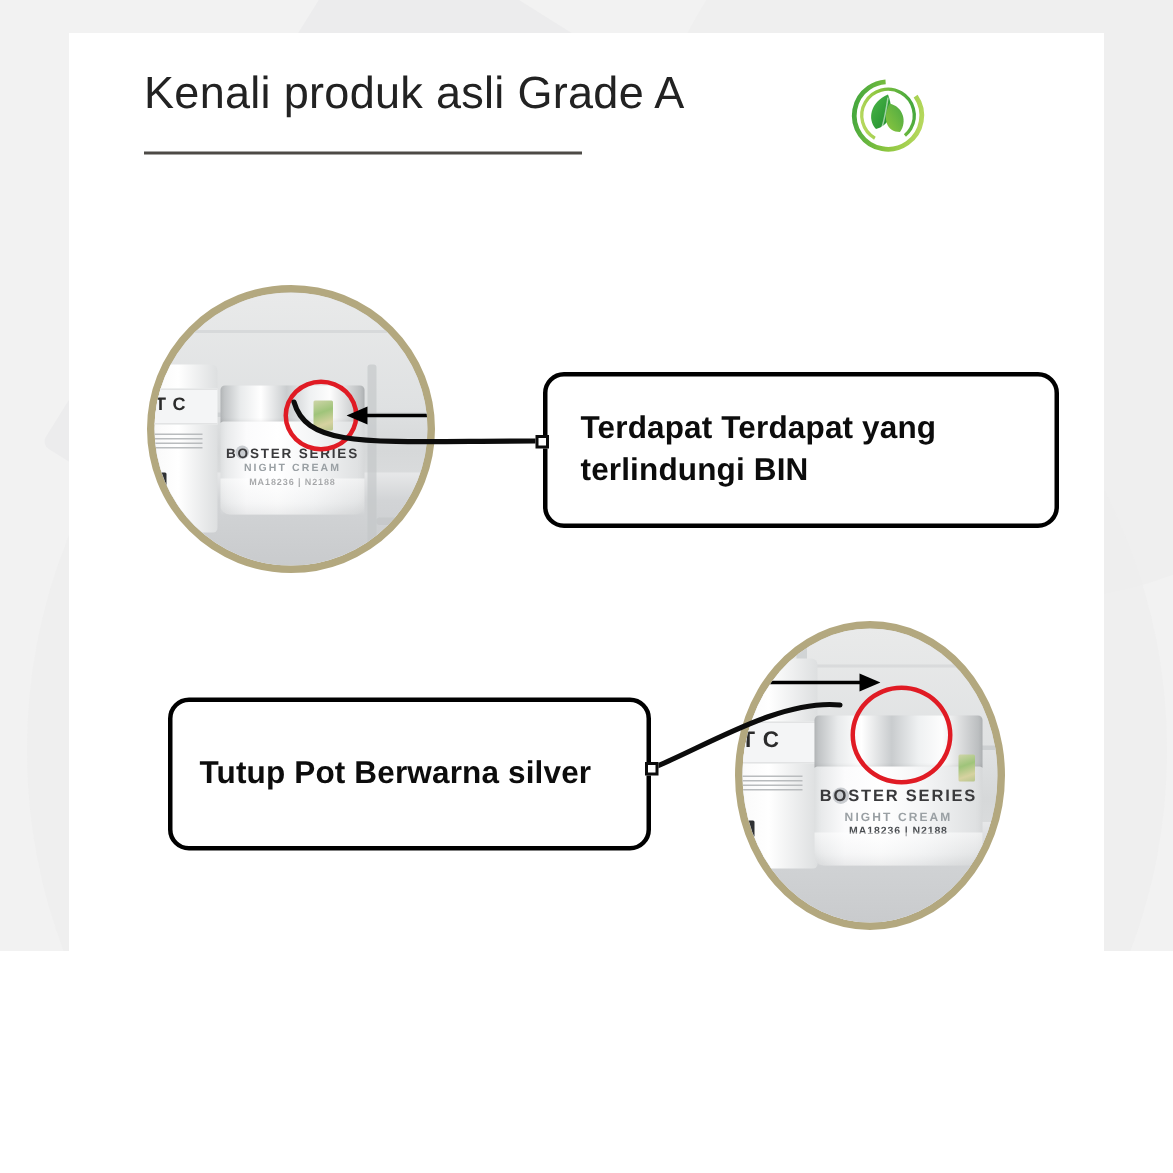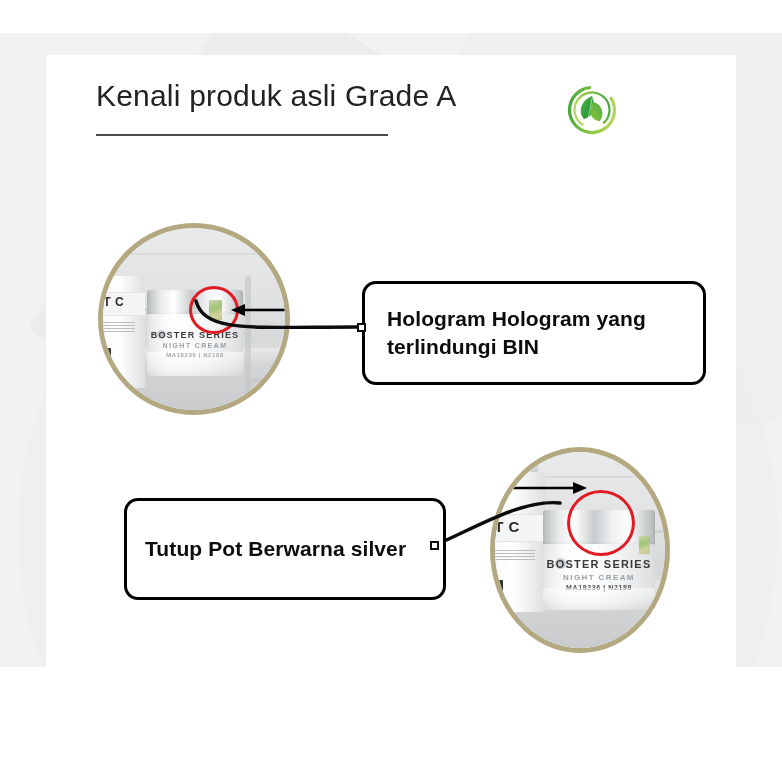--- a/index.html
+++ b/index.html
@@ -7,21 +7,20 @@
     padding: 0;
     background: #ffffff;
   }
   #infographic {
     position: relative;
     width: 782px;
     height: 634px;
     overflow: hidden;
     background: #8b5cf6;
     font-family: "Liberation Sans", sans-serif;
-    margin-top: 33px;
     -webkit-font-smoothing: antialiased;
   }
 
   
   .bg-base {
     position: absolute;
     inset: 0;
     background: #f2f2f2;
   }
   .bg-arc-ring {
@@ -294,21 +293,21 @@
     letter-spacing: .1px;
   }
   #callout-1 {
     left: 362px;
     top: 248px;
     width: 344px;
     height: 104px;
     padding: 0 22px;
   }
   #callout-2 {
-    left: 124px;
+    left: 112px;
     top: 465px;
     width: 322px;
     height: 102px;
     padding: 0 18px;
   }
 
   
   .connector-node {
     position: absolute;
     width: 9px;
@@ -458,21 +457,21 @@
       </div>
     </div>
   </div>
 
   <svg class="connector-layer" aria-hidden="true">
     <path d="M196,268 C205,300 250,294 357,294" fill="none" stroke="#0c0c0c" stroke-width="3.4" stroke-linecap="round"></path>
     <path d="M560,470 C520,466 470,498 435,512" fill="none" stroke="#0c0c0c" stroke-width="3.4" stroke-linecap="round"></path>
   </svg>
 
   <div class="callout" id="callout-1">
-    <div class="callout-text">Hologram Hologram yang terlindungi BIN</div>
+    <div class="callout-text">Terdapat Terdapat yang terlindungi BIN</div>
   </div>
   <div class="connector-node" id="node-1"></div>
 
   <div class="callout" id="callout-2">
     <div class="callout-text">Tutup Pot Berwarna silver</div>
   </div>
   <div class="connector-node" id="node-2"></div>
 
 </div>
 

